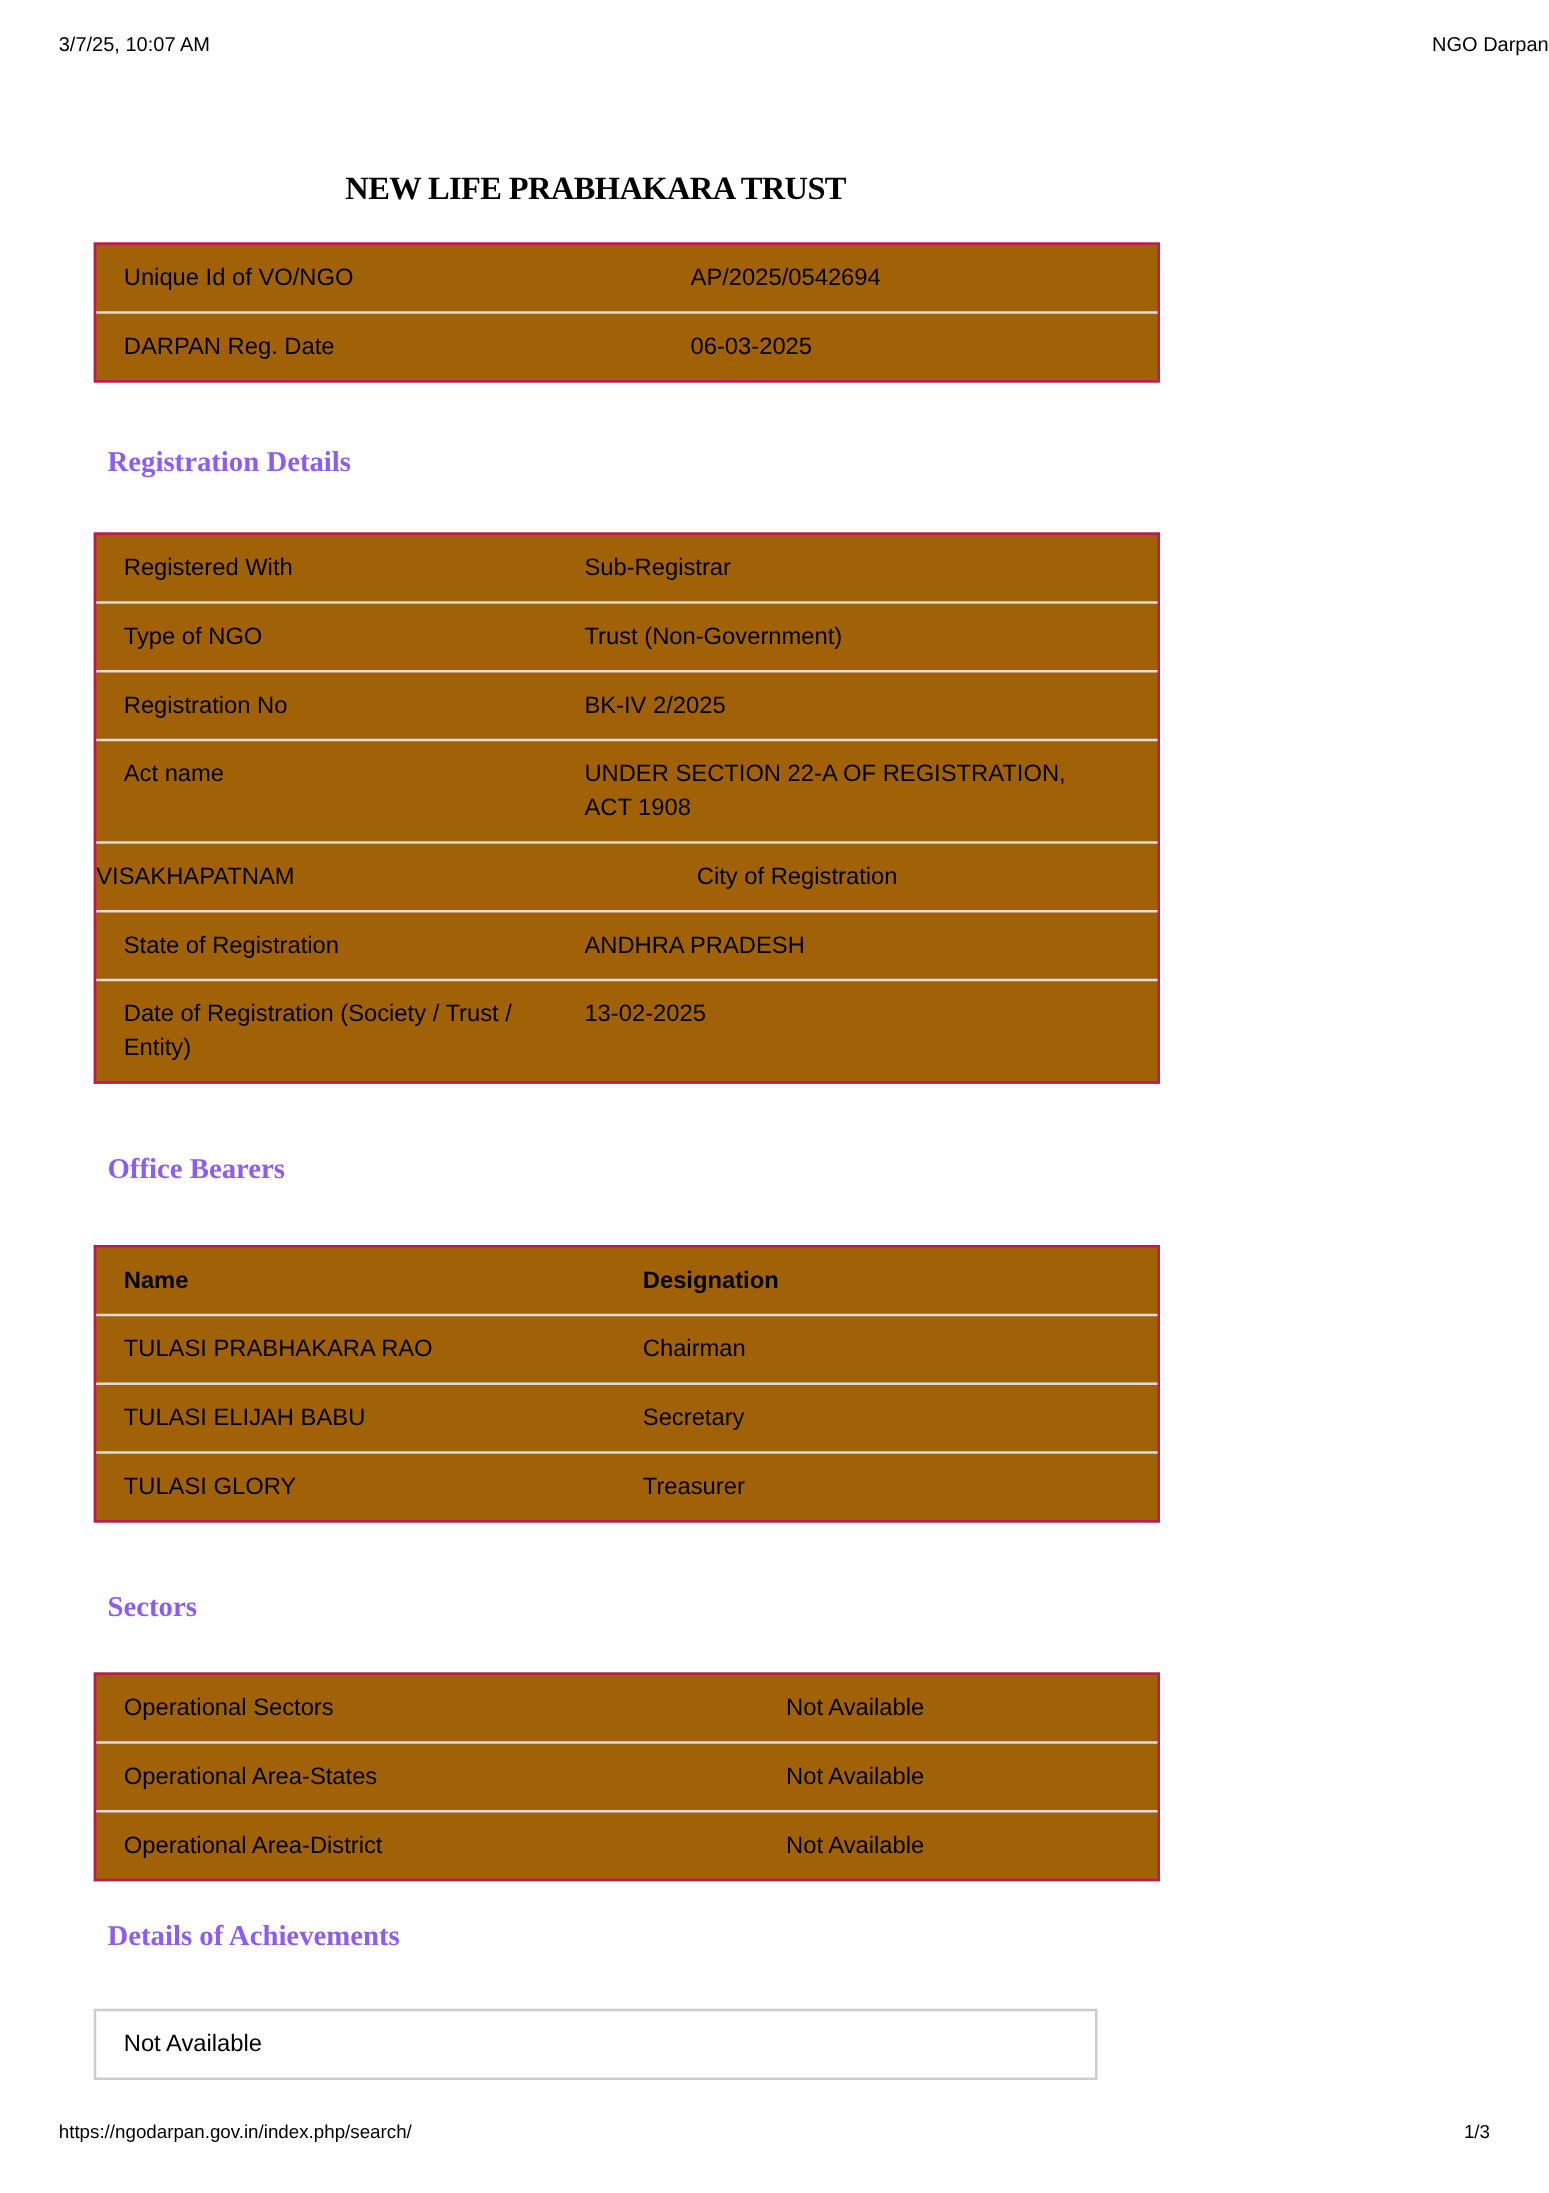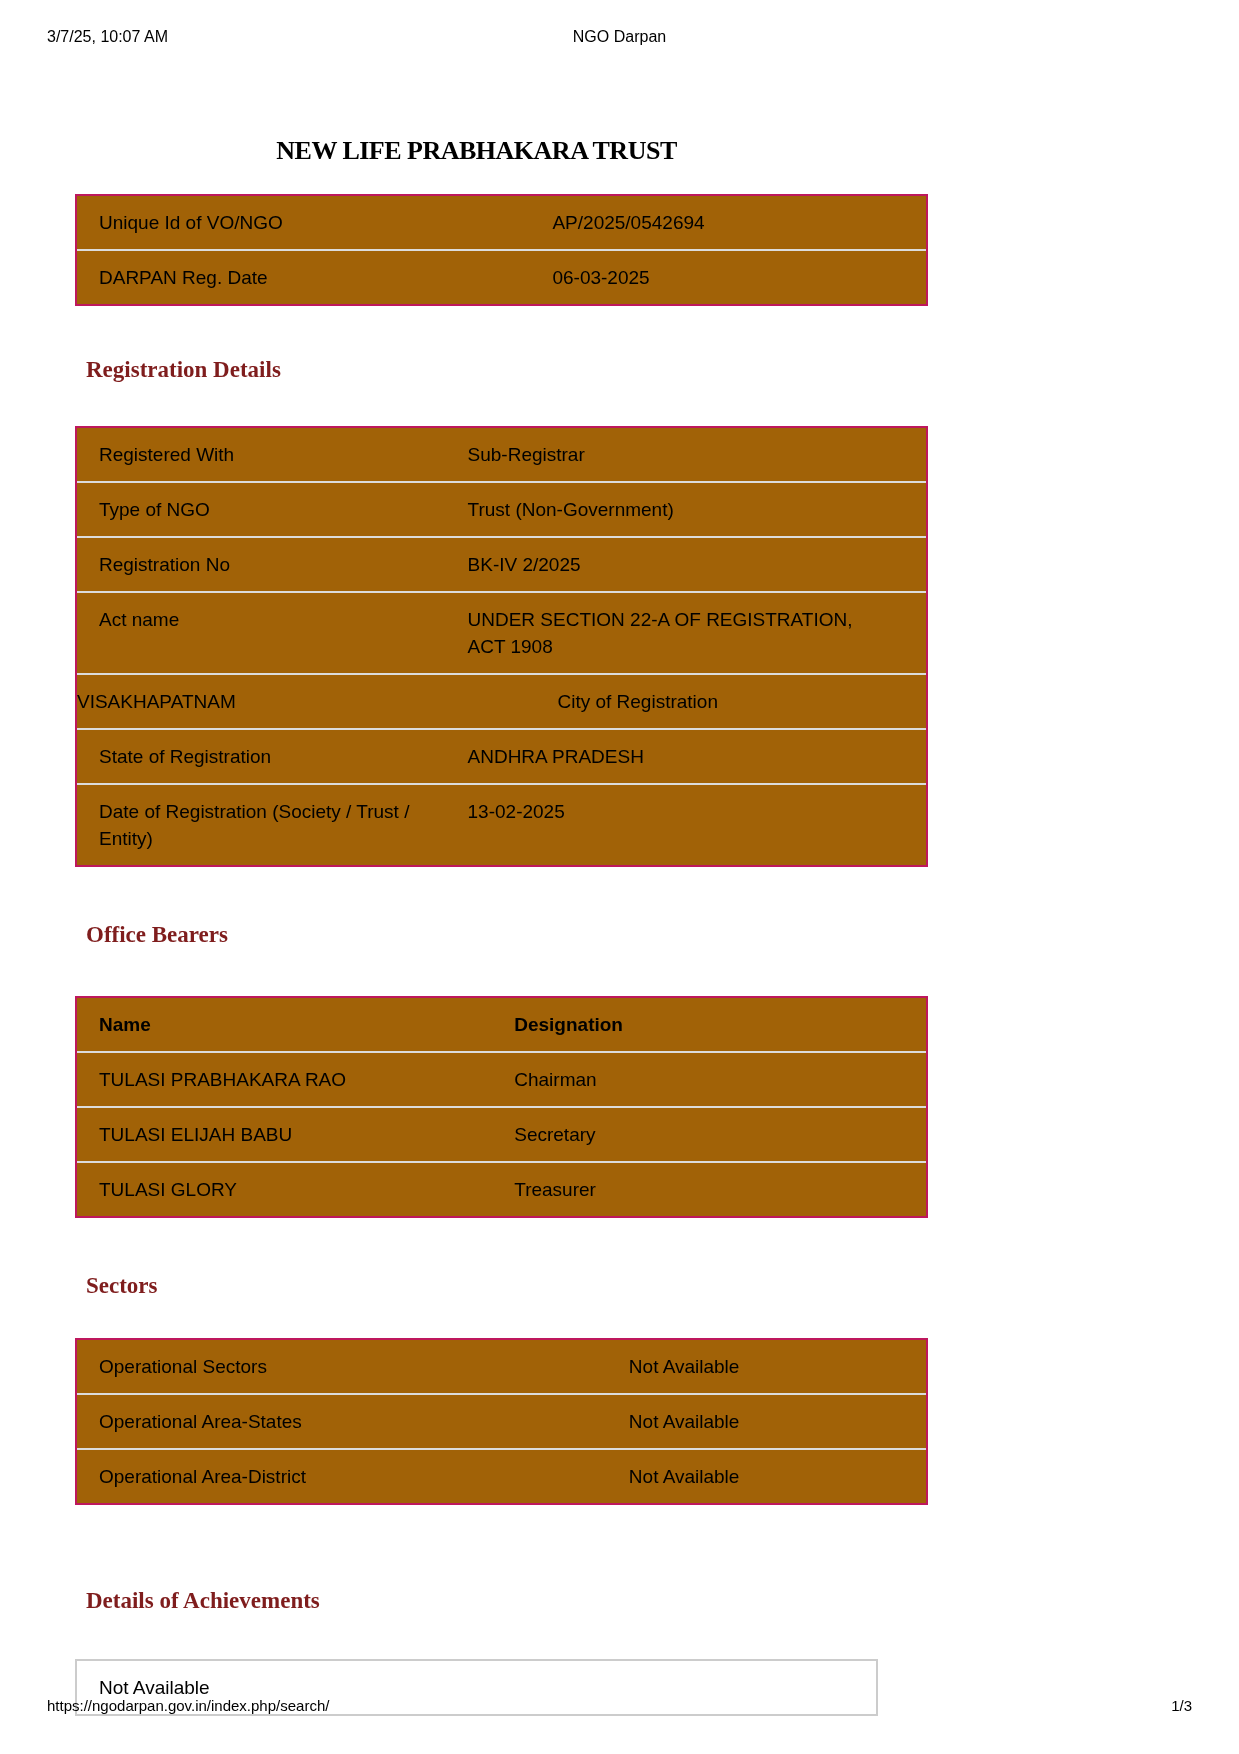--- a/index.html
+++ b/index.html
@@ -18,21 +18,21 @@
     display: flex;
     align-items: flex-start;
     font-size: 16px;
     color: #000000;
     position: relative;
   }
   .ph-datetime { white-space: nowrap; }
   .ph-title {
     position: absolute;
     left: 0; right: 0;
-    text-align: center;
+    text-align: right;
   }
   .print-footer {
     position: absolute;
     top: 1697px;
     left: 47px;
     right: 47px;
     display: flex;
     justify-content: space-between;
     font-size: 15px;
     color: #000000;
@@ -51,26 +51,26 @@
     line-height: 34px;
     letter-spacing: -0.5px;
     color: #000000;
   }
   .section-heading {
     font-family: "Liberation Serif", "DejaVu Serif", serif;
     font-weight: bold;
     font-size: 23px;
     line-height: 32px;
     margin-left: 11px;
-    color: #7f1d1d;
+    color: #8b5cf6;
   }
   .h-reg   { margin-top: 48px; }
   .h-ob    { margin-top: 52px; }
   .h-sec   { margin-top: 52px; }
-  .h-ach   { margin-top: 80px; }
+  .h-ach   { margin-top: 28px; }
   .tbl {
     border: 2px solid #be185d;
     background: #a16207;
     width: 853px;
   }
   .tbl-summary { margin-top: 26px; }
   .tbl-reg     { margin-top: 40px; }
   .tbl-ob      { margin-top: 45px; }
   .tbl-sec     { margin-top: 36px; }
   .tbl .row {

